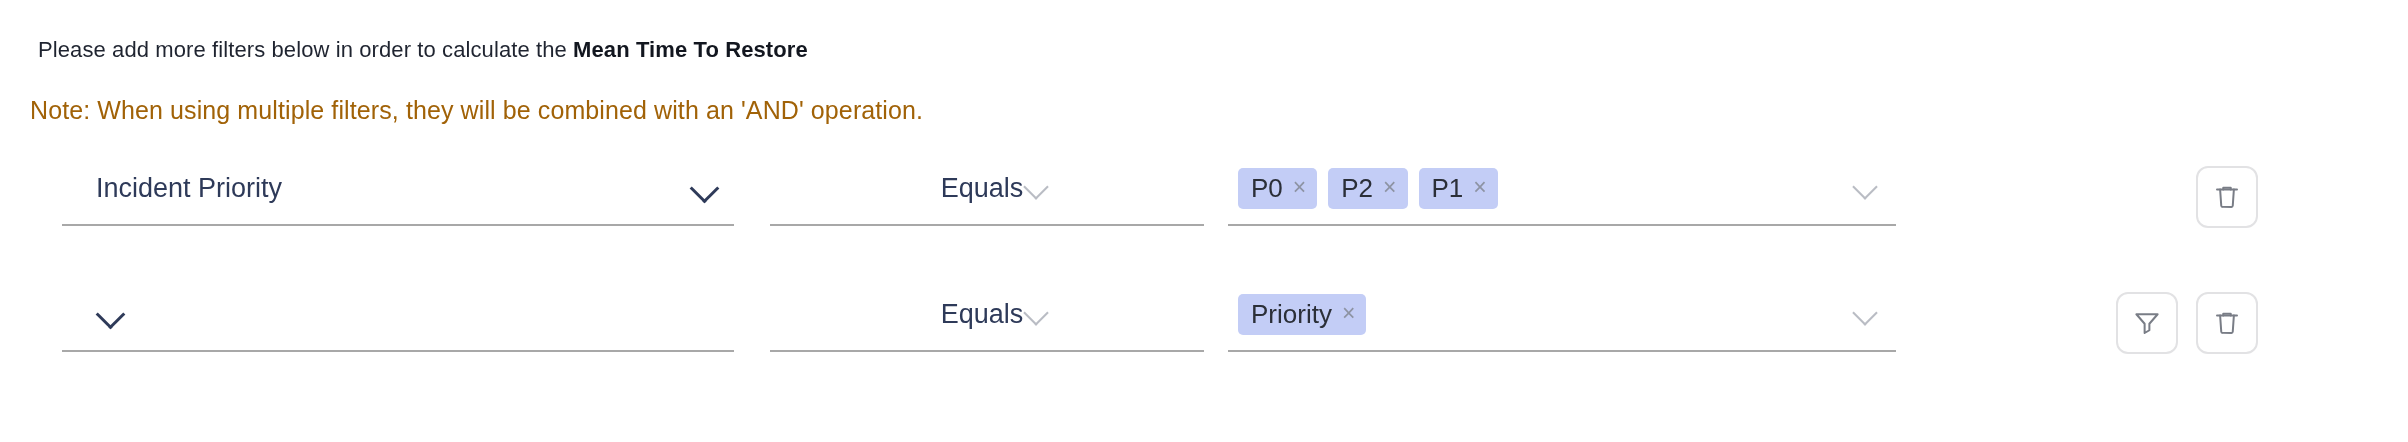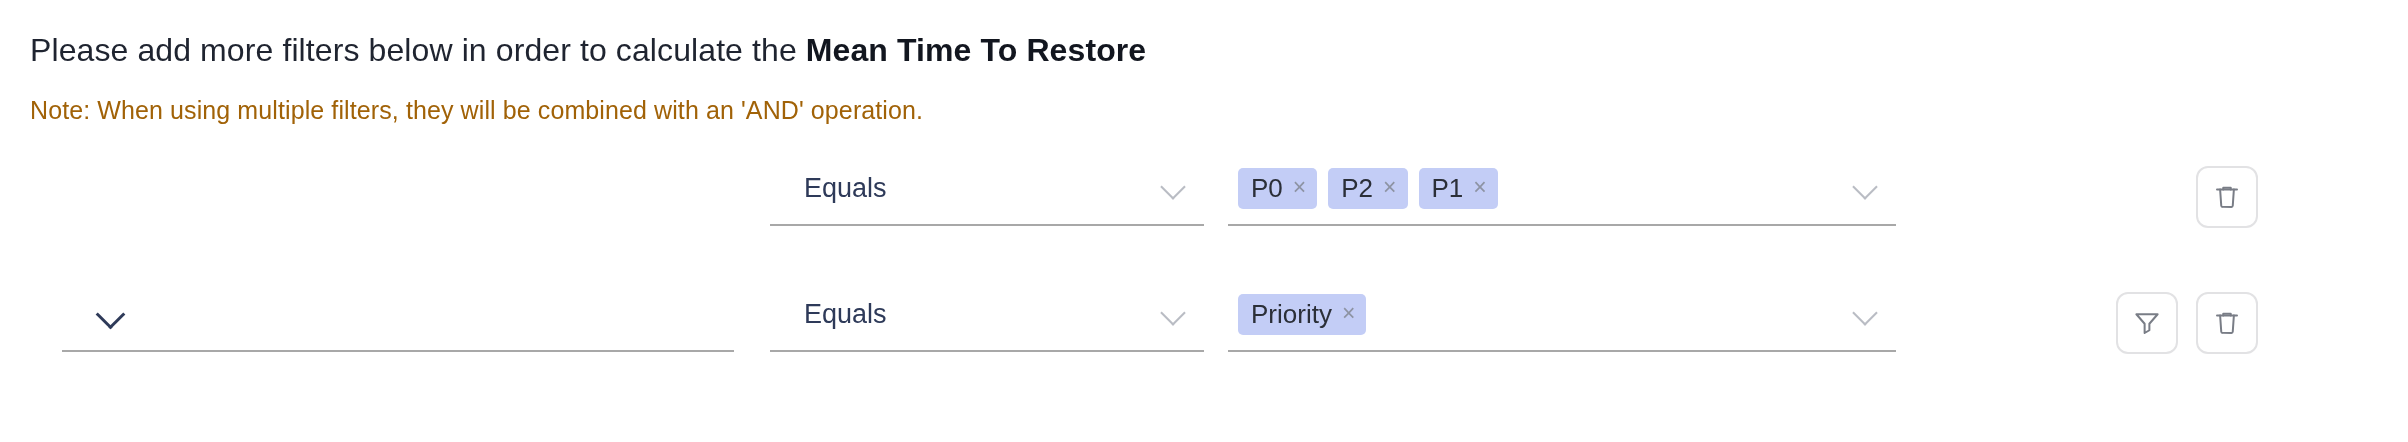--- a/index.html
+++ b/index.html
@@ -18,23 +18,23 @@
   .panel {
     position: relative;
     width: 2408px;
     height: 442px;
     padding: 0;
   }
 
   
   .headline {
     position: absolute;
-    left: 30px;
+    left: 38px;
     top: 34px;
-    font-size: 32px;
+    font-size: 22px;
     line-height: 32px;
     color: #1f2430;
     white-space: nowrap;
     letter-spacing: 0.1px;
   }
   .headline .strong {
     font-weight: bold;
     color: #12161f;
   }
   .note {
@@ -71,21 +71,21 @@
     padding: 0 14px 0 34px;
   }
   .field .val {
     font-size: 27px;
     color: #2e3a59;
     white-space: nowrap;
     overflow: hidden;
   }
 
   .field-subject { left: 62px;  width: 672px; }
-  .field-operator{ left: 770px; width: 434px; }
+  .field-operator{ left: 770px; width: 434px; justify-content: center; }
   .field-value   { left: 1228px; width: 668px; padding-left: 10px; }
 
   
   .chev {
     flex: 0 0 auto;
     display: inline-block;
     width: 30px; height: 30px;
     position: relative;
   }
   .chev::before {
@@ -163,20 +163,24 @@
   <div class="headline">
     <span>Please add more filters below in order to calculate the </span><span class="strong">Mean Time To Restore</span>
   </div>
 
   <div class="note">Note: When using multiple filters, they will be combined with an 'AND' operation.</div>
 
   <div class="rows">
 
     <div class="filter-row">
 
+      <div class="field field-subject">
+        <span class="val">Incident Priority</span>
+        <span class="chev"></span>
+      </div>
 
       <div class="field field-operator">
         <span class="val">Equals</span>
         <span class="chev light"></span>
       </div>
 
       <div class="field field-value">
         <span class="chips">
           <span class="chip">
             <span>P0</span>

